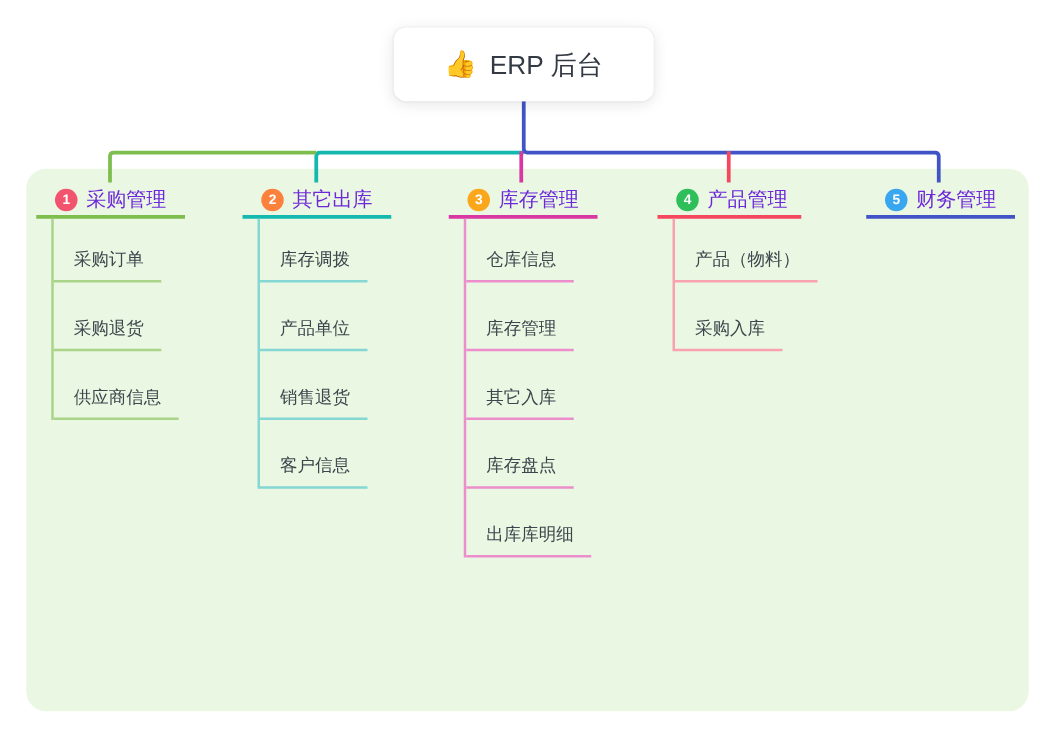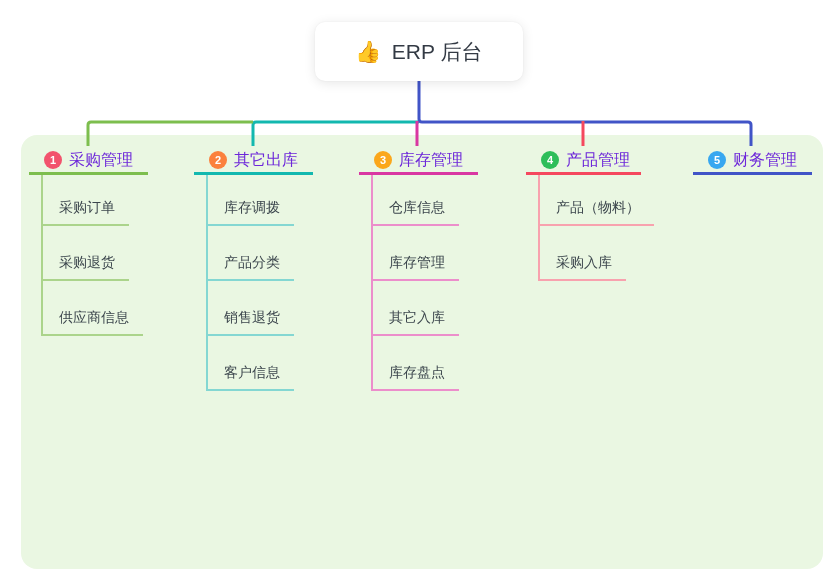--- a/index.html
+++ b/index.html
@@ -81,36 +81,37 @@
     </ul>
   </div>
 
   <div class="branch" style="left: 194px; width: 119px; --main: #13B8AF; --light: #84D7D2; --badge: #FB813D;">
     <div class="branch-header">
       <span class="badge">2</span>
       <span class="branch-title">其它出库</span>
     </div>
     <ul class="children">
       <li>库存调拨</li>
-      <li>产品分类</li>
+      <li>产品单位</li>
       <li>销售退货</li>
       <li>客户信息</li>
     </ul>
   </div>
 
   <div class="branch" style="left: 359px; width: 119px; --main: #D937A2; --light: #EC8ECB; --badge: #FBA71B;">
     <div class="branch-header">
       <span class="badge">3</span>
       <span class="branch-title">库存管理</span>
     </div>
     <ul class="children">
       <li>仓库信息</li>
       <li>库存管理</li>
       <li>其它入库</li>
       <li>库存盘点</li>
+      <li>出库库明细</li>
     </ul>
   </div>
 
   <div class="branch" style="left: 526px; width: 115px; --main: #F5485E; --light: #F8A2AE; --badge: #2EBE5A;">
     <div class="branch-header">
       <span class="badge">4</span>
       <span class="branch-title">产品管理</span>
     </div>
     <ul class="children">
       <li>产品（物料）</li>

